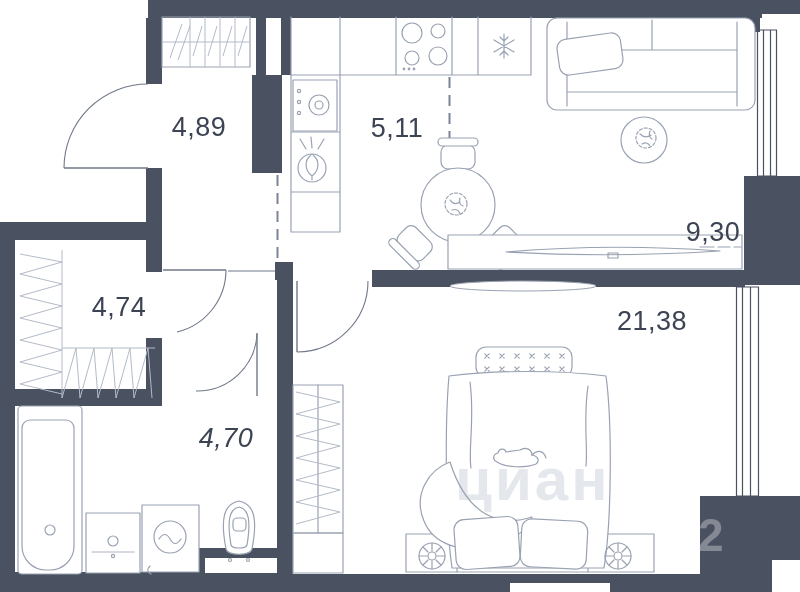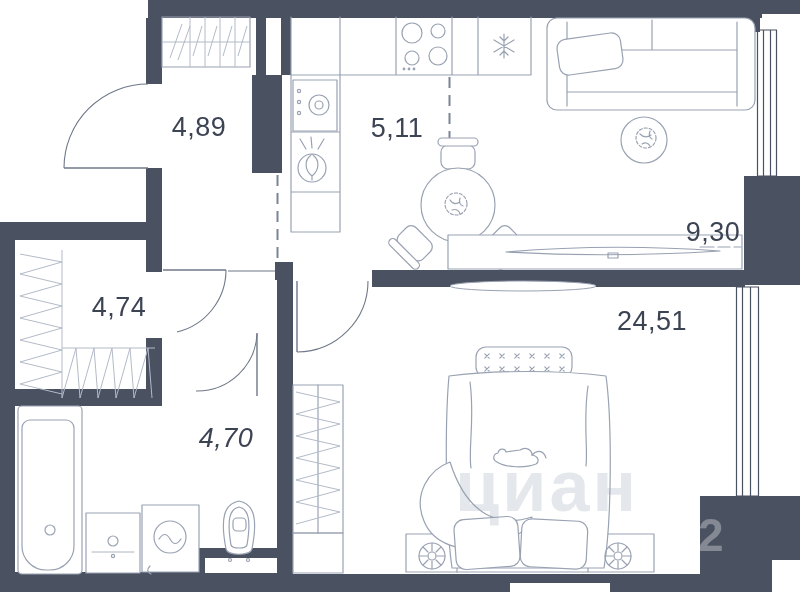--- a/index.html
+++ b/index.html
@@ -2,21 +2,21 @@
 <html><head>
 <meta charset="utf-8">
 <style>
   html,body{margin:0;padding:0;background:#ffffff;}
   .plan{position:relative;width:800px;height:592px;background:#ffffff;overflow:hidden;
         font-family:"Liberation Sans", sans-serif;}
   .plan svg{position:absolute;left:0;top:0;}
   .area-label{position:absolute;transform:translate(-50%,-50%);
         font-size:27px;font-weight:400;color:#3c4353;letter-spacing:.5px;white-space:nowrap;}
   .watermark{position:absolute;font-weight:bold;color:rgba(152,161,177,.26);
-        font-size:72px;letter-spacing:3px;pointer-events:none;}
+        font-size:60px;letter-spacing:3px;pointer-events:none;}
   .watermark-digit{position:absolute;font-weight:bold;color:rgba(255,255,255,.32);
         font-size:46px;pointer-events:none;}
   .wall{fill:#4a5161;stroke:none;}
   .cut{fill:#ffffff;stroke:none;}
   .furn{stroke:#99a2b2;fill:none;stroke-width:1.2;stroke-linecap:round;stroke-linejoin:round;}
   .furnf{stroke:#99a2b2;fill:#ffffff;stroke-width:1.2;stroke-linejoin:round;}
   .hatch{stroke:#b3bbc8;fill:none;stroke-width:1;}
   .door{stroke:#6f7888;fill:none;stroke-width:1.4;}
   .dash{stroke:#7b8496;stroke-width:2;stroke-dasharray:11 7;fill:none;}
   .winline{stroke:#4a5161;stroke-width:1.6;fill:none;}
@@ -242,17 +242,17 @@
   <g>
         <use href="#lamp" x="186"></use>
       </g>
 </svg>
 
   <div class="area-label" style="left:199px;top:127px;">4,89</div>
   <div class="area-label" style="left:397px;top:128px;text-align:center;">5,11</div>
   <div class="area-label" style="left:713px;top:200px;margin-top:32px;">9,30</div>
   <div class="area-label" style="left:119px;top:307px;">4,74</div>
   <div class="area-label" style="left:226px;top:438px;font-style:italic;">4,70</div>
-  <div class="area-label" style="left:652px;top:321px;">24,51</div>
+  <div class="area-label" style="left:652px;top:321px;">21,38</div>
 
   <div class="watermark" style="left:455px;top:445px;">циан</div>
   <div class="watermark-digit" style="left:698px;top:508px;">2</div>
 </div>
 
 </body></html>

